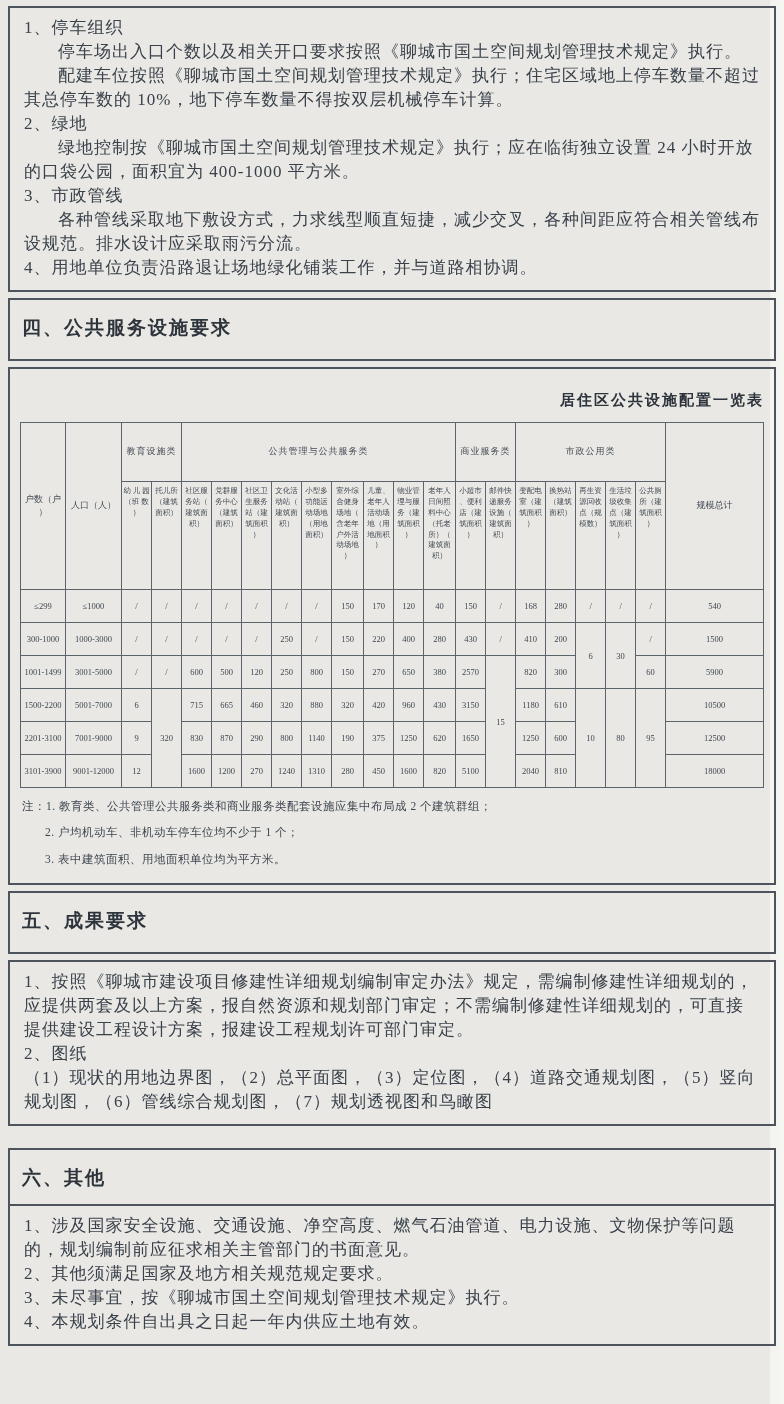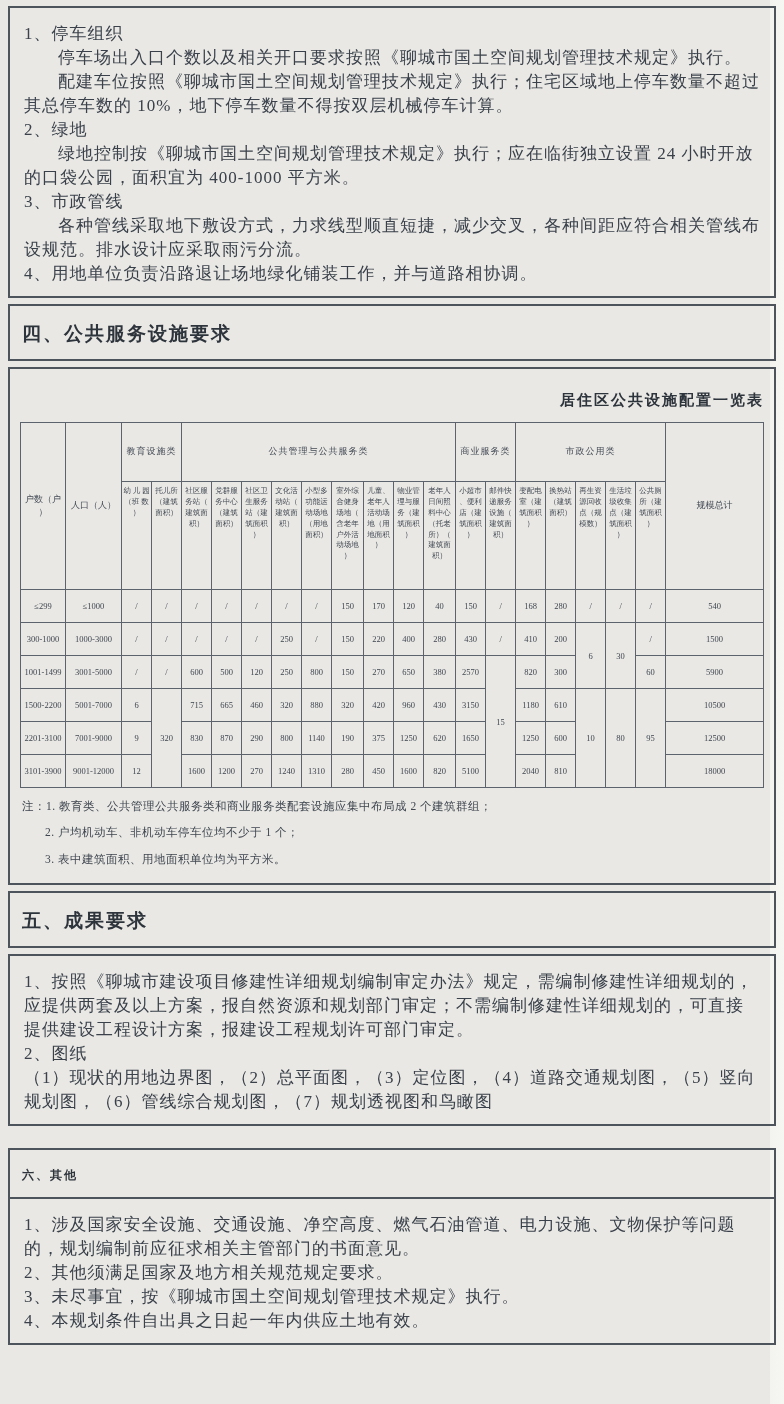--- a/index.html
+++ b/index.html
@@ -3,24 +3,24 @@
 <meta charset="utf-8">
 <style>
   html,body{margin:0;padding:0;background:#cfcfcb;}
   .page{
     width:784px;height:1404px;box-sizing:border-box;
     background:linear-gradient(90deg,#e9e8e4 0,#e9e8e4 770px,#f3f3f0 770px,#f6f6f3 784px);
     font-family:"Liberation Serif",serif;color:#3a414b;
     padding:6px 6px 0 6px;overflow:hidden;position:relative;
   }
   .box{border:2px solid #4d545c;margin:0 2px 6px 2px;background:transparent;}
-  .content{padding:14px 14px 10px 14px;font-size:17px;line-height:24px;letter-spacing:1px;}
+  .content{padding:8px 14px 10px 14px;font-size:17px;line-height:24px;letter-spacing:1px;}
   .content p{margin:0;}
   .content p.indent{text-indent:2em;}
-  .band{border:2px solid #4d545c;margin:0 2px 6px 2px;padding:15px 12px 12px 12px;}
+  .band{border:2px solid #4d545c;margin:0 2px 6px 2px;padding:15px 12px 18px 12px;}
   .band .band-title{font-weight:bold;font-size:19px;letter-spacing:2px;color:#2e343c;}
   
   .table-box{padding:8px 10px 6px 10px;}
   .tbl-title{text-align:right;font-weight:bold;font-size:15px;letter-spacing:2px;margin:14px 0 12px 0;color:#2e343c;}
   table.fac{border-collapse:collapse;table-layout:fixed;width:100%;}
   table.fac th,table.fac td{
     border:1px solid #5c636c;text-align:center;vertical-align:middle;
     padding:1px;overflow:hidden;font-weight:normal;
     word-break:break-all;line-break:anywhere;
   }
@@ -28,21 +28,21 @@
   table.fac th.grp{font-size:9px;letter-spacing:1px;}
   table.fac th.big{font-size:9px;}
   table.fac td{font-size:8.5px;color:#3f4650;height:30px;}
   tr.hrow1 th{height:56px;}
   tr.hrow2 th{height:102px;vertical-align:top;padding-top:4px;}
   .notes{font-size:11.5px;line-height:1.5;margin:10px 2px 6px 2px;color:#3f4650;letter-spacing:0.5px;}
   .notes p{margin:0 0 9px 0;}
   .notes p.nindent{padding-left:2em;}
   .sub-divider{border-top:2px solid #4d545c;margin:0;}
   .box6-head{padding:15px 12px 13px 12px;}
-  .box6-head .band-title{font-weight:bold;font-size:12px;letter-spacing:2px;color:#2e343c;}
+  .box6-head .band-title{font-weight:bold;font-size:19px;letter-spacing:2px;color:#2e343c;}
   .gap18{height:16px;}
 </style>
 </head>
 <body>
 
 <div class="page">
 
   <div class="box">
     <div class="content">
       <p>1、停车组织</p>

